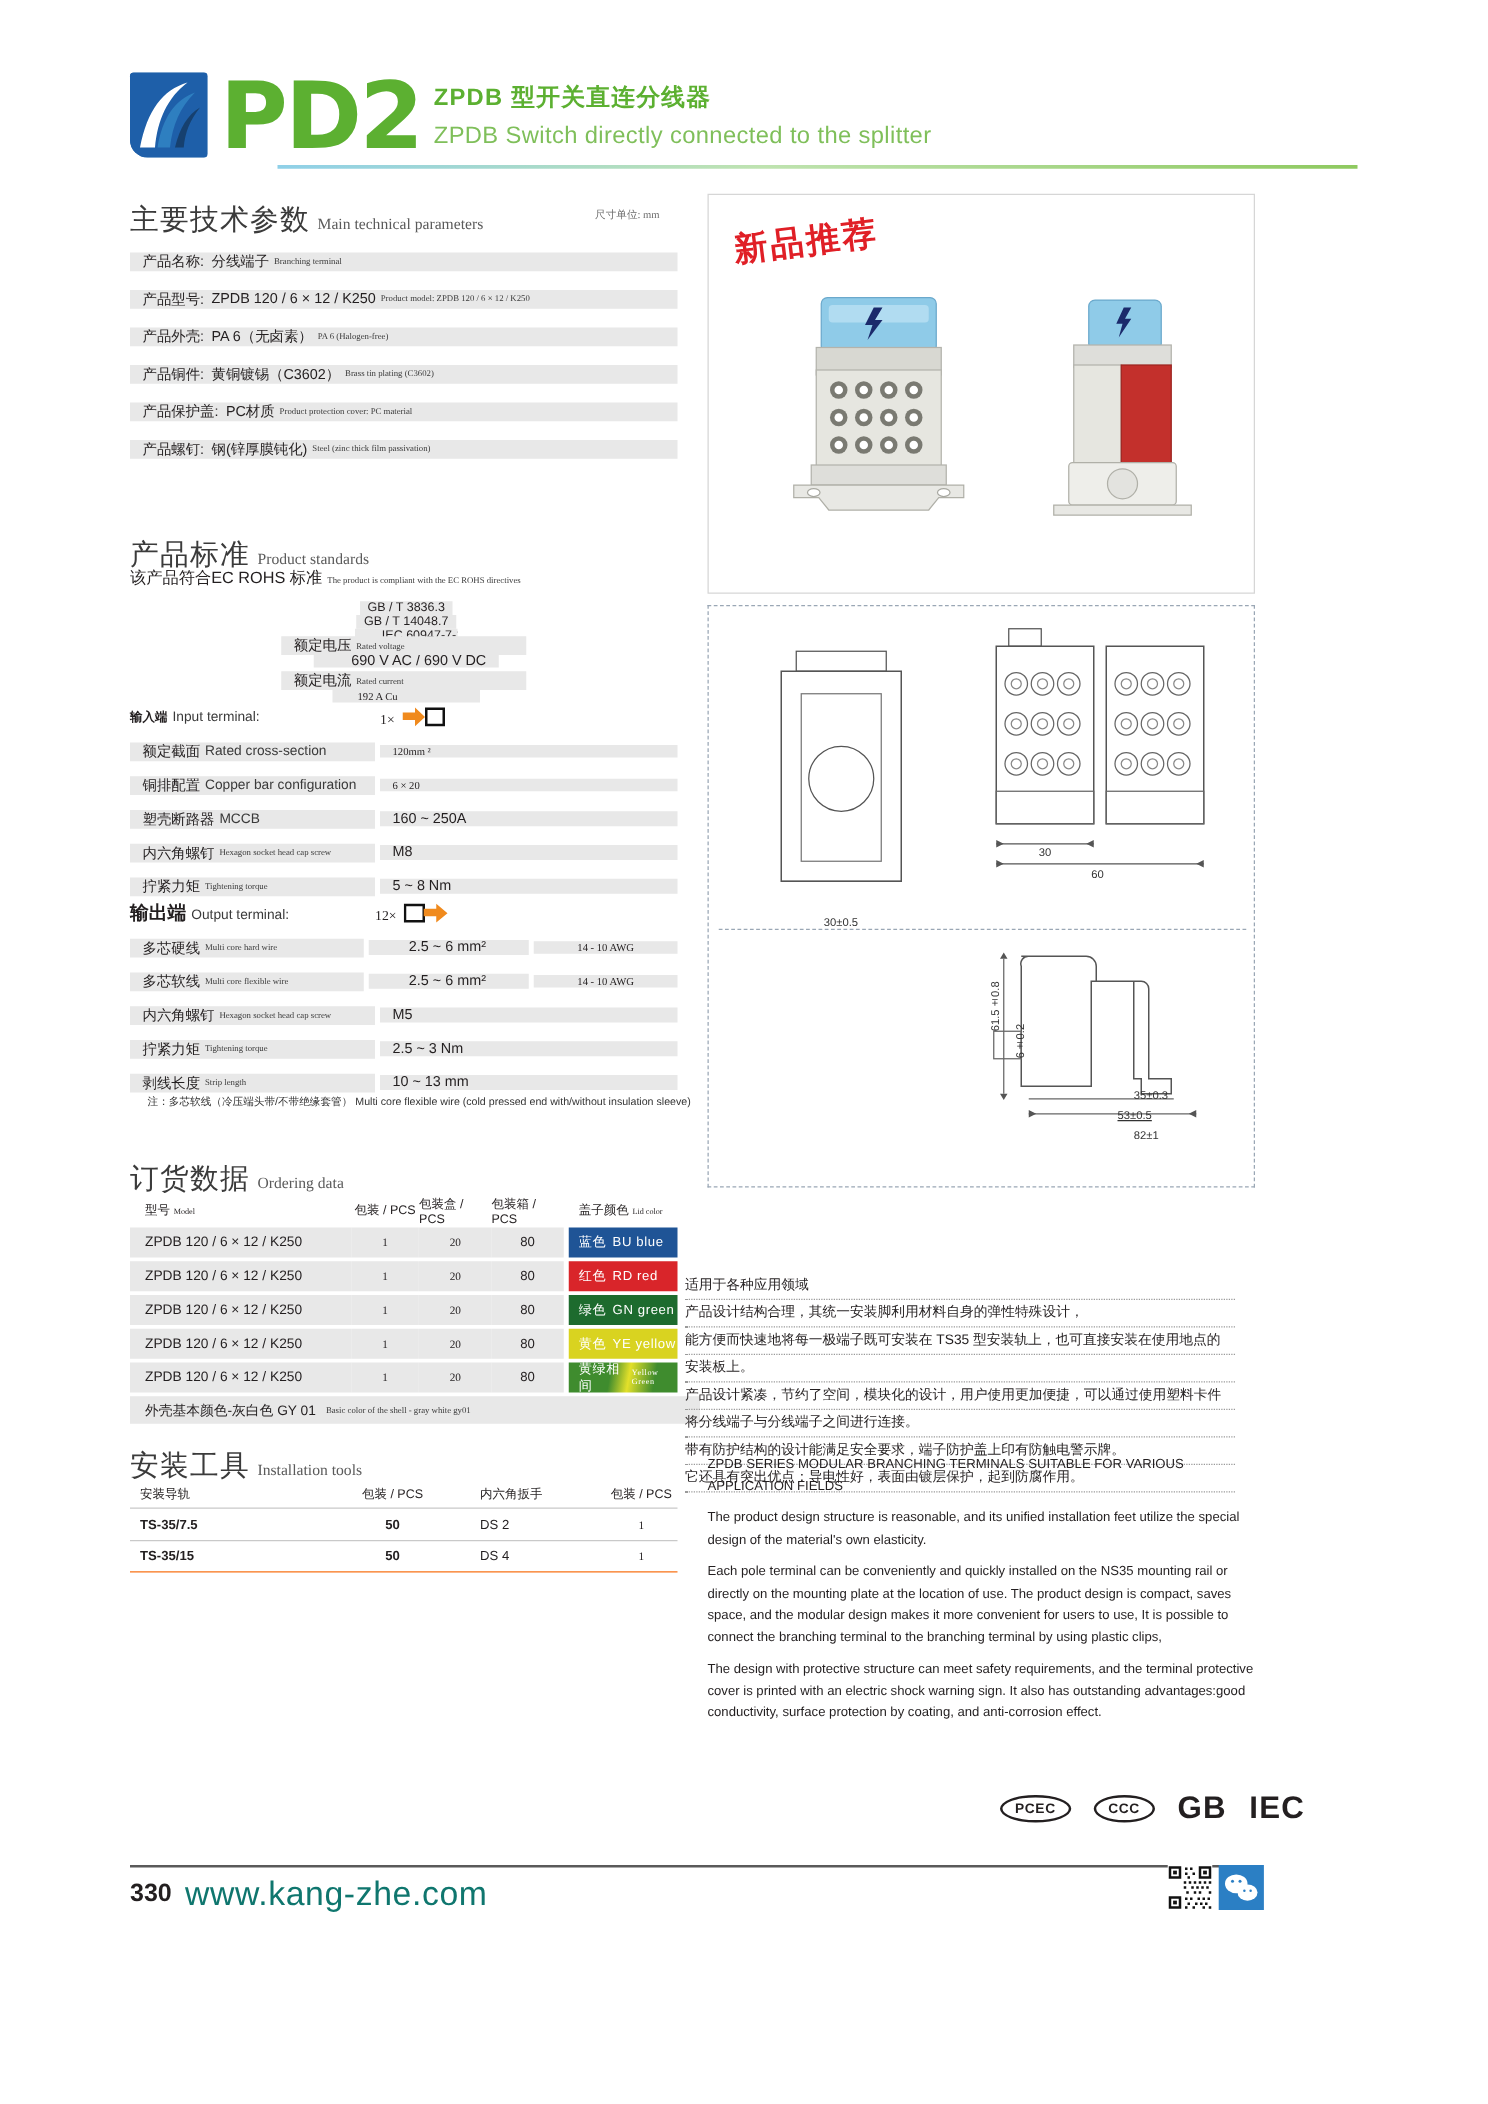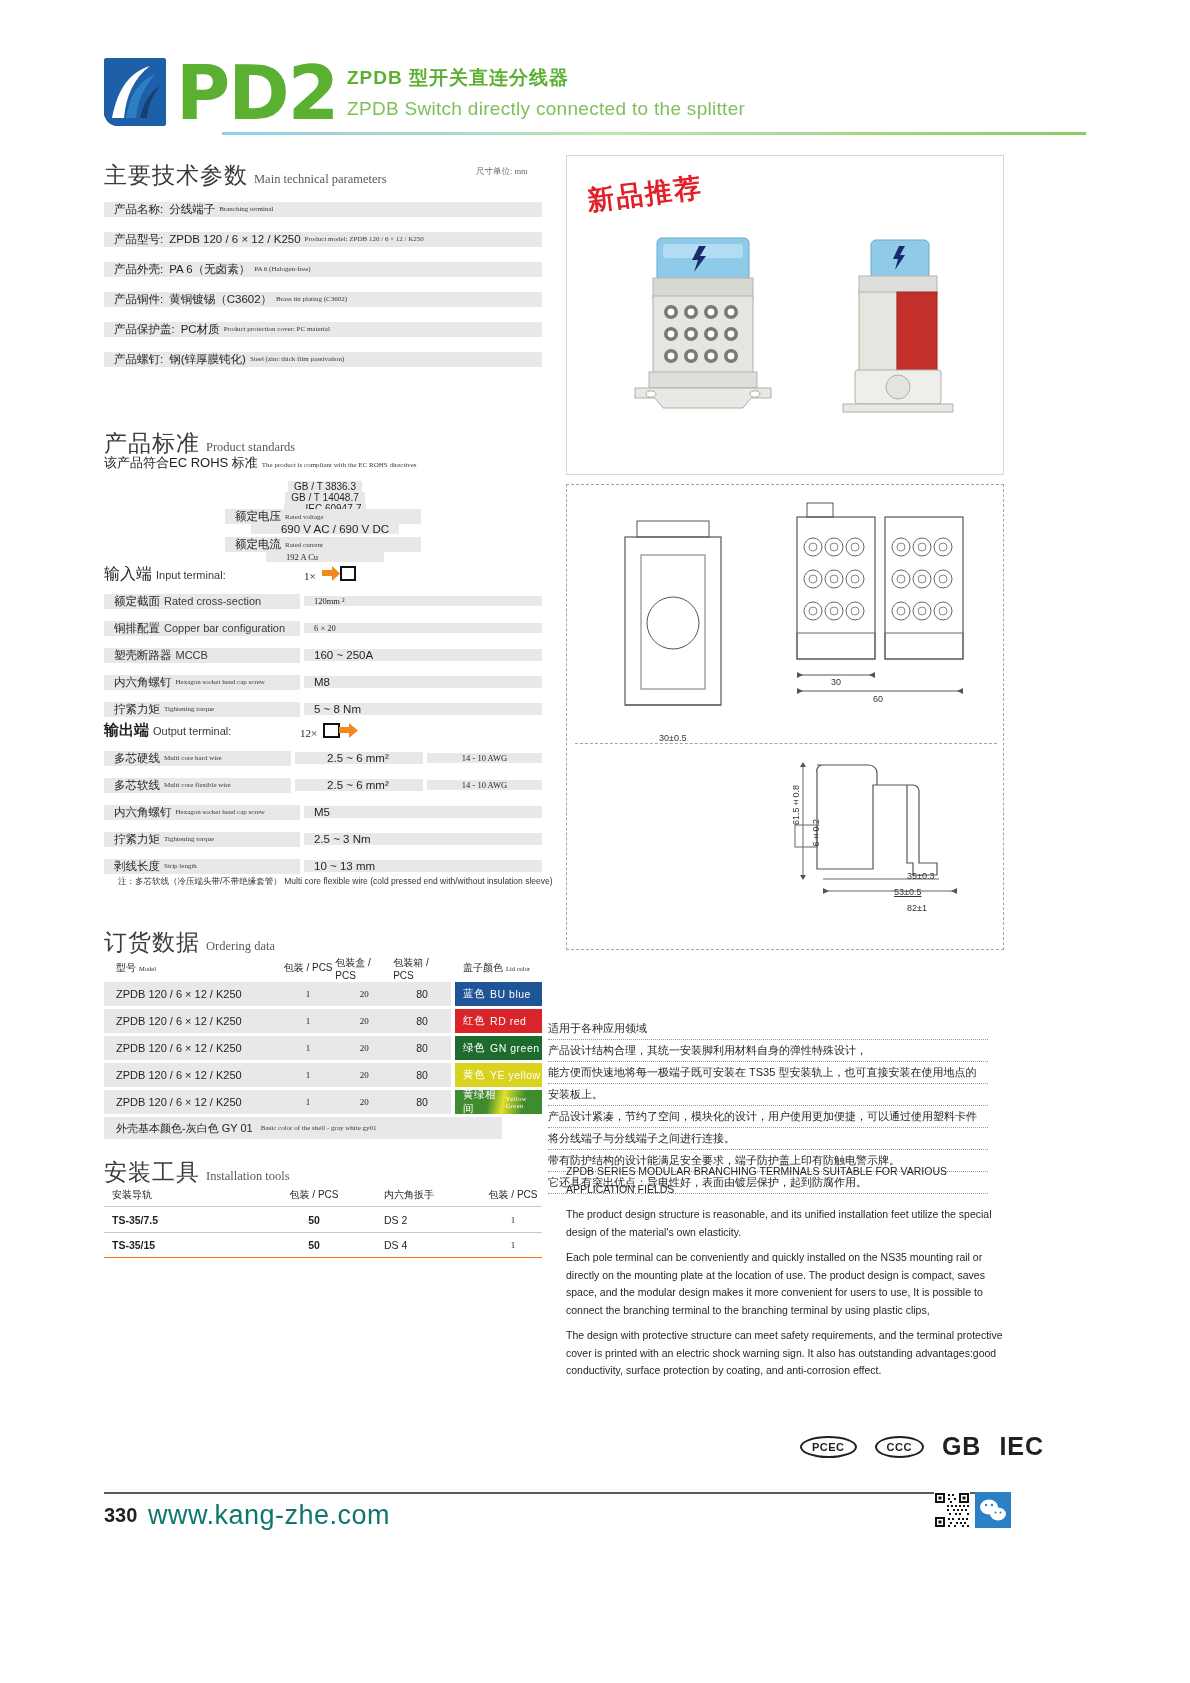--- a/index.html
+++ b/index.html
@@ -107,21 +107,21 @@
   #ordering .c-n1 { width: 62px; background:#e8e8e8; display:flex; align-items:center; justify-content:center; font-size:9px; font-family:"Liberation Serif",serif; }
   #ordering .c-n2 { width: 66px; background:#e8e8e8; display:flex; align-items:center; justify-content:center; font-size:9px; font-family:"Liberation Serif",serif; }
   #ordering .c-n3 { width: 66px; background:#e8e8e8; display:flex; align-items:center; justify-content:center; font-size:10.5px; }
   #ordering .c-color {
     width: 98px; margin-left:4px; display:flex; align-items:center; padding-left:8px;
     font-size:10.5px; color:#fff; letter-spacing:.5px;
   }
   #ordering .c-color .sub { font-size:6.5px; margin-left:4px; font-family:"Liberation Serif",serif; }
   #ordering .shellrow {
     height: 22px; background:#e8e8e8; display:flex; align-items:center;
-    padding-left:12px; width: 398px; margin-top:3px;
+    padding-left:12px; width: 456px; margin-top:3px;
   }
 
   
   #tools-head { left: 104px; top: 1157px; }
   #tools { left: 104px; top: 1184px; width: 438px; }
   #tools .hrow { display:flex; height:22px; align-items:center; }
   #tools .trow2 { display:flex; height:26px; border-top:1px solid #c9c9c9; align-items:center; }
   #tools .trow2.last { border-bottom:1px solid #f97316; }
   #tools .t-a { width:150px; font-size:10.5px; font-weight:700; padding-left:8px; }
   #tools .t-b { width:120px; font-size:10.5px; font-weight:700; text-align:center; }
@@ -291,21 +291,21 @@
       <div class="cell v" style="flex:none; width:118px; justify-content:flex-start; padding-left:20px;">
           <span class="val sm">192 A Cu</span>
         </div>
       <div class="cell v" style="flex:1;">
           <span class="val">250 A Cu</span>
         </div>
     </div>
   </div>
 
   <div class="sec-head" id="input-head" style="position:absolute;">
-    <span style="font-size:16px; font-weight:400;">输入端</span><span class="lbl-en big">Input terminal:</span>
+    <span style="font-size:10px; font-weight:700;">输入端</span><span class="lbl-en big">Input terminal:</span>
   </div>
   <div class="term-row" style="left:304px; top:565px;">
     <span class="term-cnt">1×</span>
     <span class="arrow-icon">
       <svg width="34" height="17" viewBox="0 0 34 17">
         <path d="M0 5 h10 V1 l8 7.5 -8 7.5 V11 H0 Z" fill="#f08a1d"></path>
         <rect x="19" y="2" width="14" height="13" fill="#fff" stroke="#111" stroke-width="2"></rect>
       </svg>
     </span>
   </div>

